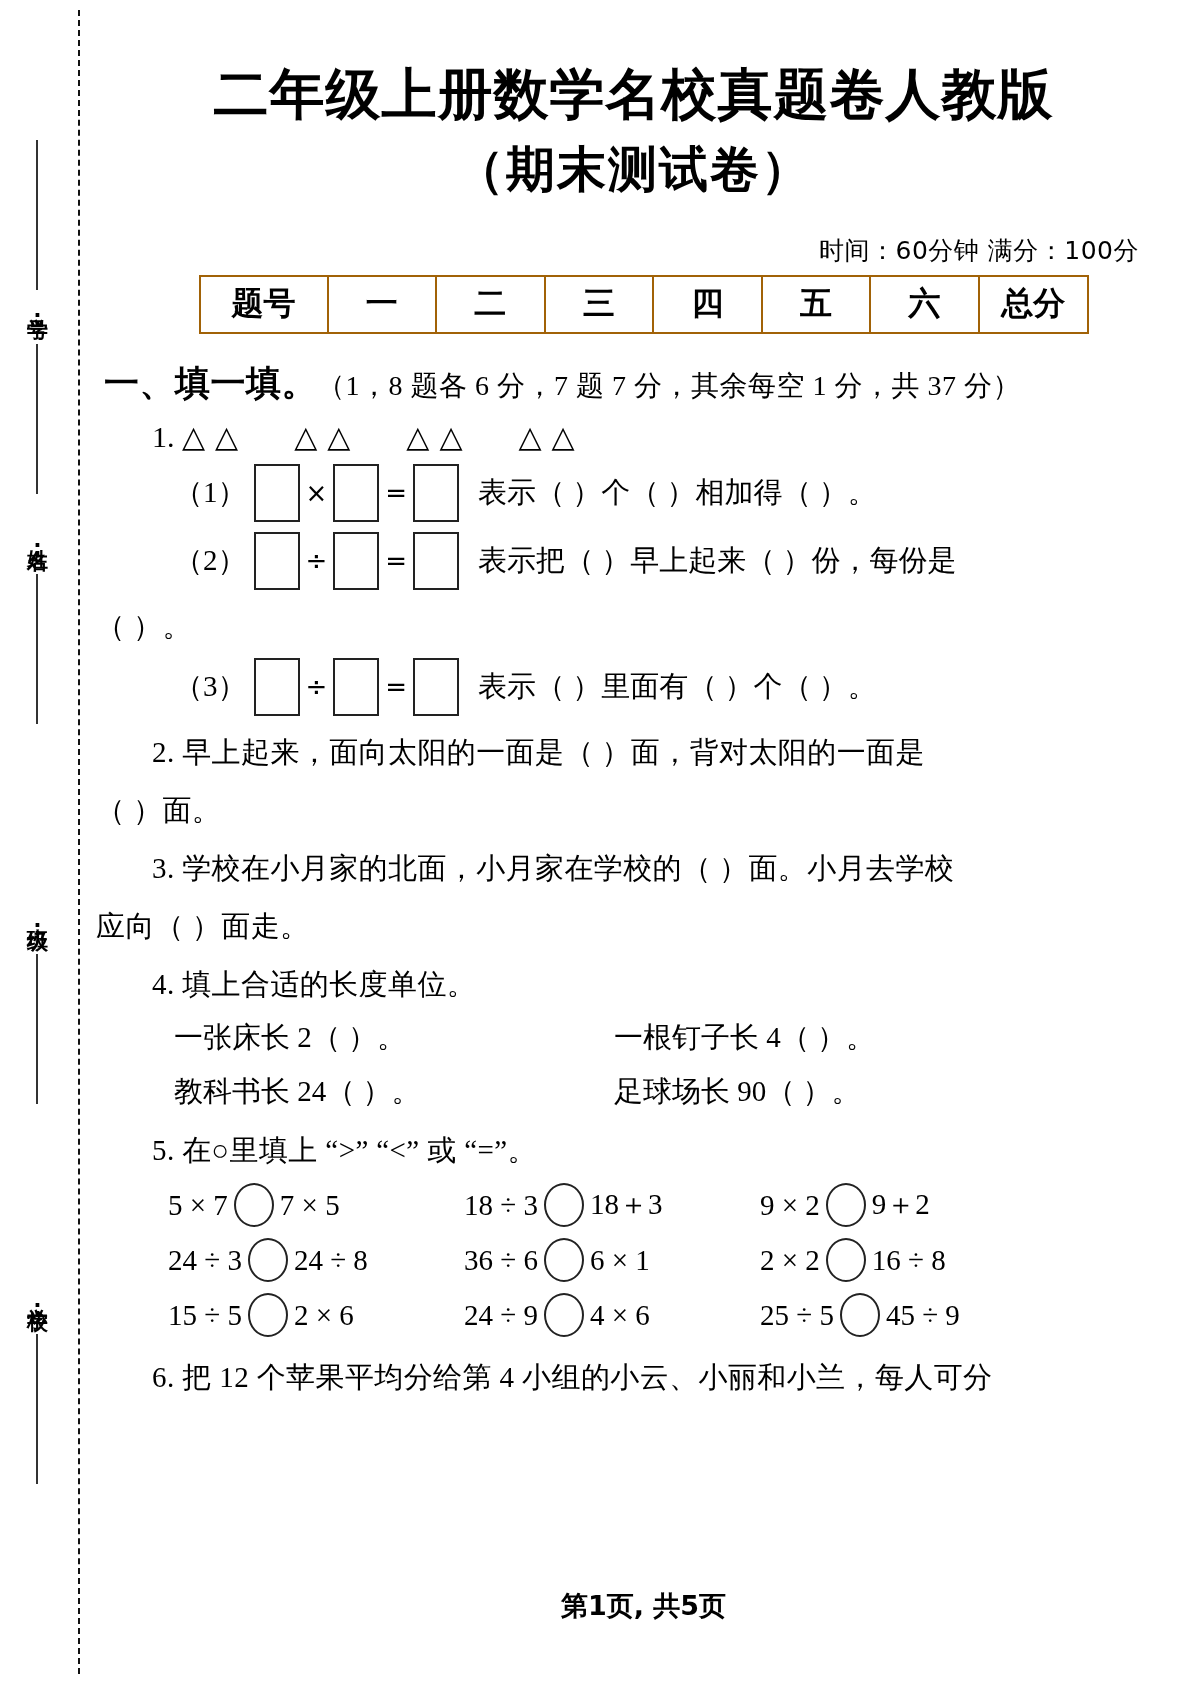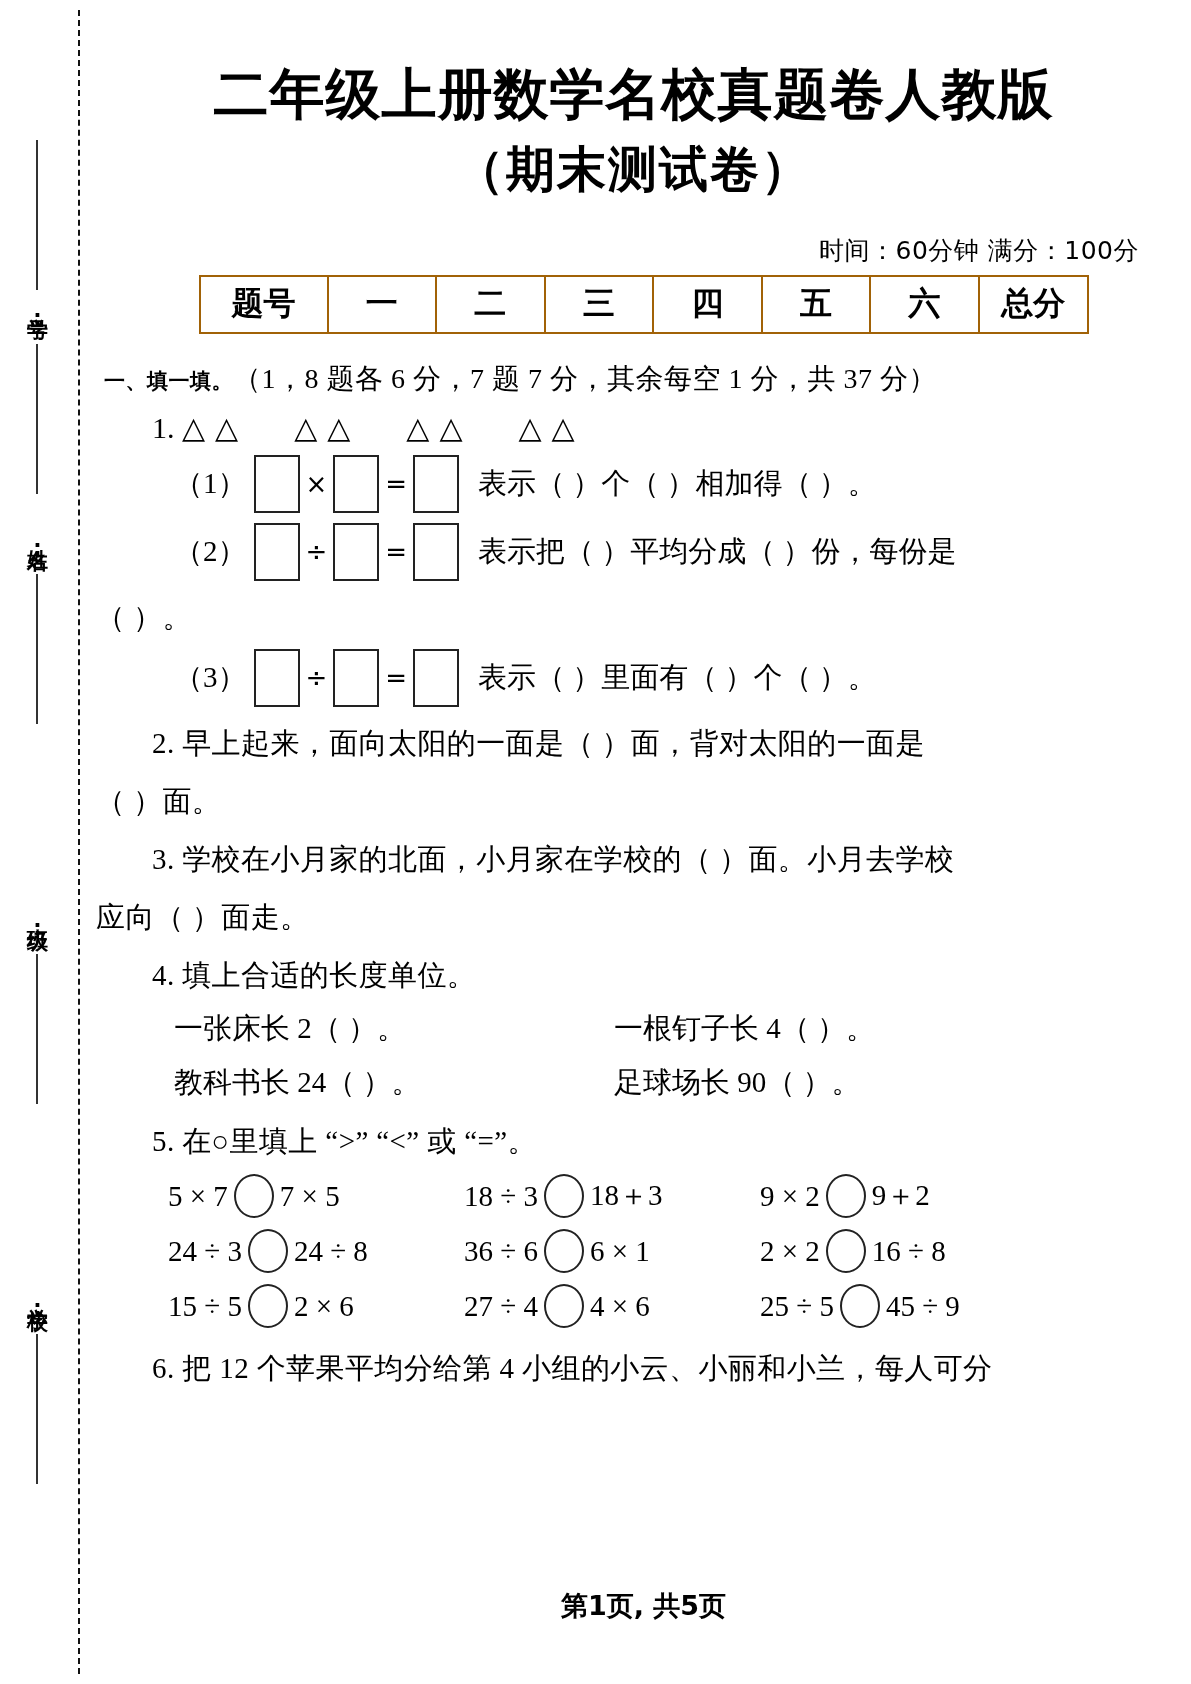--- a/index.html
+++ b/index.html
@@ -117,21 +117,21 @@
 
   
   .section-head {
     margin: 26px 0 0 8px;
     font-size: 31px;
     letter-spacing: 0.5px;
     white-space: nowrap;
   }
   .section-head b {
     font-family: "DejaVu Sans", sans-serif;
-    font-size: 21px;
+    font-size: 35px;
   }
   .section-head .scoring {
     font-family: "Liberation Serif", serif;
     font-size: 28px;
   }
 
   .q {
     font-size: 29px;
     line-height: 1.52;
     margin-top: 14px;
@@ -292,21 +292,21 @@
     <span class="after-eq">表示（        ）个（        ）相加得（        ）。</span>
   </div>
 
   <div class="eqline">
     <span class="lead">（2）</span>
     <span class="box"></span>
     <span class="op">÷</span>
     <span class="box"></span>
     <span class="op">=</span>
     <span class="box"></span>
-    <span class="after-eq">表示把（      ）平均分成（      ）份，每份是</span>
+    <span class="after-eq">表示把（      ）早上起来（      ）份，每份是</span>
   </div>
   <div class="q noindent">（      ）。</div>
 
   <div class="eqline">
     <span class="lead">（3）</span>
     <span class="box"></span>
     <span class="op">÷</span>
     <span class="box"></span>
     <span class="op">=</span>
     <span class="box"></span>
@@ -365,21 +365,21 @@
         <span>16 ÷ 8</span>
       </div>
     </div>
     <div class="cmp-row">
       <div class="cmp-cell">
         <span>15 ÷ 5</span>
         <span class="circle"></span>
         <span>2 × 6</span>
       </div>
       <div class="cmp-cell">
-        <span>27 ÷ 4</span>
+        <span>24 ÷ 9</span>
         <span class="circle"></span>
         <span>4 × 6</span>
       </div>
       <div class="cmp-cell">
         <span>25 ÷ 5</span>
         <span class="circle"></span>
         <span>45 ÷ 9</span>
       </div>
     </div>
   </div>

